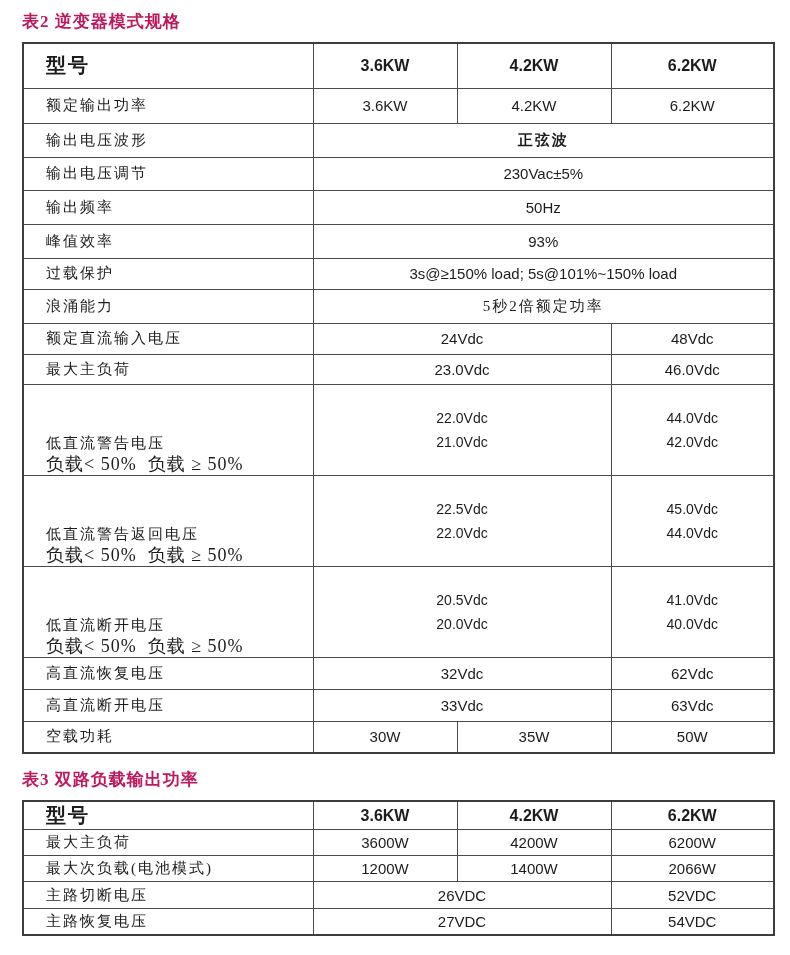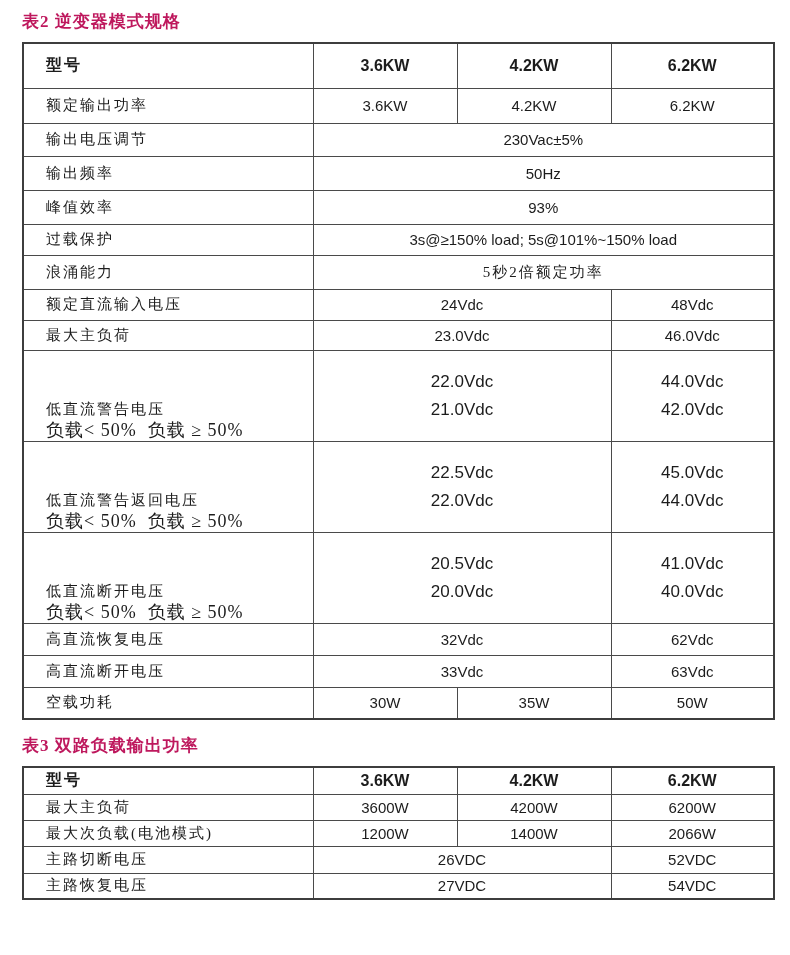--- a/index.html
+++ b/index.html
@@ -21,38 +21,38 @@
   td{
     border:1px solid #4a4a4a;padding:0;vertical-align:middle;
     color:#1c1c1c;overflow:hidden;
   }
   
   td.lbl{
     font-family:"Liberation Serif","DejaVu Serif",serif;
     font-size:15px;text-align:left;padding-left:22px;
     letter-spacing:2px;
   }
-  td.lbl-b{font-weight:bold;font-size:16px;margin-left:17px;}
+  td.lbl-b{font-weight:bold;font-size:20px;margin-left:17px;}
   
   td.mh{
     font-weight:bold;font-size:16px;text-align:center;
     font-family:"Liberation Sans",sans-serif;
   }
   
   td.val{
     font-size:15px;text-align:center;
     font-family:"Liberation Sans",sans-serif;
   }
   
   td.vcn{
     font-family:"Liberation Serif","DejaVu Serif",serif;
     font-size:15px;text-align:center;letter-spacing:2px;
   }
   td.vcn.bold{font-weight:bold;}
-  td.stack{text-align:center;font-size:17px;}
+  td.stack{text-align:center;font-size:14px;}
   td.stack .v{display:block;margin:8px 0;}
   
   .lbl-main{display:block;line-height:21px;margin-top:48px;}
   .lbl-sub{
     display:block;line-height:21px;font-size:18px;
     letter-spacing:1px;white-space:pre;
     font-family:"Liberation Serif","DejaVu Serif",serif;
   }
   .gap{height:14px;}
 </style>
@@ -76,20 +76,24 @@
         <td class="mh">3.6KW</td>
         <td class="mh">4.2KW</td>
         <td class="mh">6.2KW</td>
       </tr>
       <tr style="height:35px">
         <td class="lbl">额定输出功率</td>
         <td class="val">3.6KW</td>
         <td class="val">4.2KW</td>
         <td class="val">6.2KW</td>
       </tr>
+      <tr style="height:34px">
+        <td class="lbl">输出电压波形</td>
+        <td class="vcn bold" colspan="3">正弦波</td>
+      </tr>
       <tr style="height:33px">
         <td class="lbl">输出电压调节</td>
         <td class="val" colspan="3">230Vac±5%</td>
       </tr>
       <tr style="height:34px">
         <td class="lbl">输出频率</td>
         <td class="val" colspan="3">50Hz</td>
       </tr>
       <tr style="height:34px">
         <td class="lbl">峰值效率</td>

